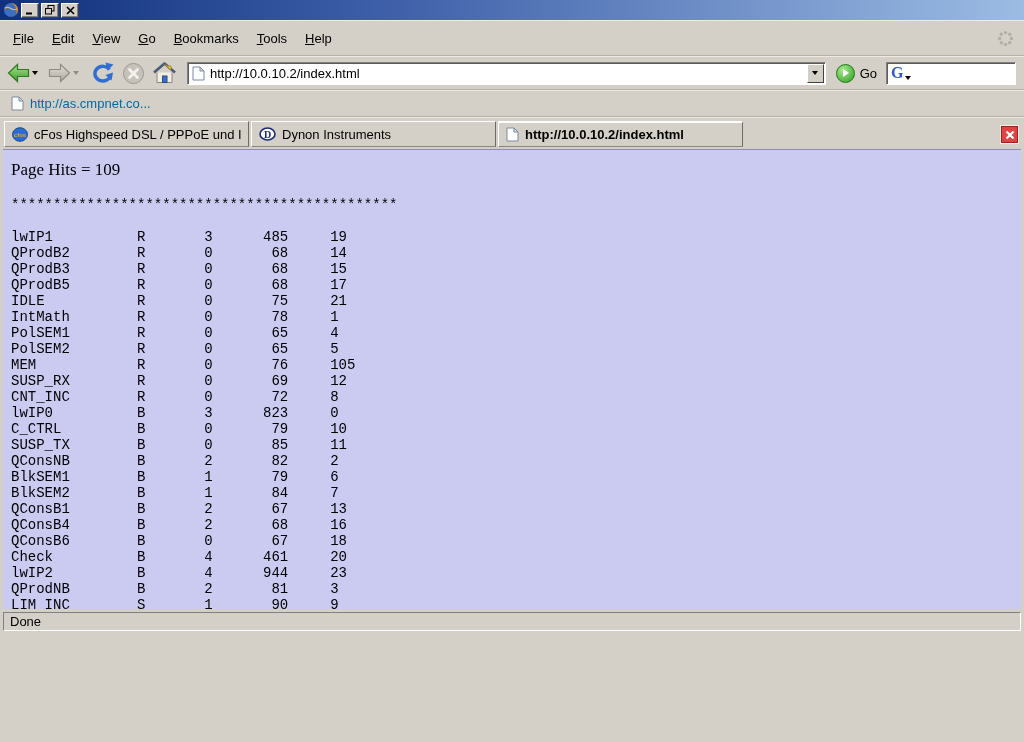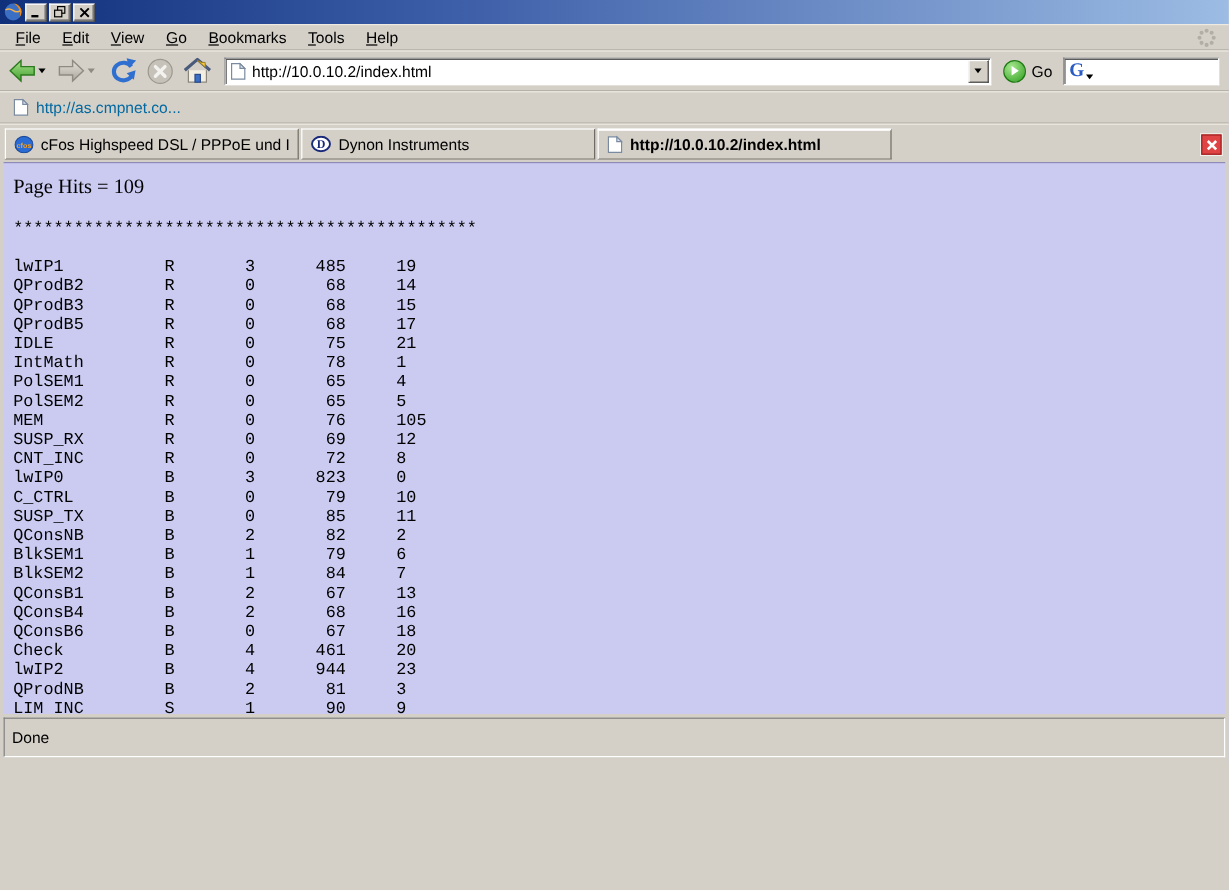--- a/index.html
+++ b/index.html
@@ -11,21 +11,21 @@
               display:flex; align-items:center; padding:0 3px; }
   .app-icon { width:16px; height:16px; display:flex; align-items:center; }
   .win-title { color:#fff; font-weight:bold; font-size:13px; margin-left:4px; flex:1;
                text-shadow:1px 1px 0 rgba(0,0,0,.35); }
   .winbtn { width:18px; height:15px; background:#d4d0c8; border:1px solid;
             border-color:#fff #404040 #404040 #fff; box-shadow:inset -1px -1px 0 #808080;
             margin-left:2px; display:flex; align-items:center; justify-content:center; padding:0; }
 
   
   .bar { border-top:1px solid #eeeae2; border-bottom:1px solid #b5b1a9; display:flex; align-items:center; }
-  .menubar { height:22px; padding:0 4px; }
+  .menubar { height:36px; padding:0 4px; }
   .menu-item { font-size:13px; color:#000; padding:3px 9px; cursor:default; }
   .menu-item u { text-decoration:underline; }
   .throbber { margin-left:auto; margin-right:6px; display:flex; }
 
   .navbar { height:34px; padding:0 4px; gap:1px; }
   .navbtn { background:transparent; border:1px solid transparent; display:flex; align-items:center;
             padding:2px 2px; }
   .caret { width:0; height:0; border-left:3px solid transparent; border-right:3px solid transparent;
            border-top:4px solid #000; margin:0 3px 0 2px; }
   .caret.dis { border-top-color:#8f8b83; }
@@ -71,21 +71,21 @@
   .mono { font-family:"Liberation Mono","DejaVu Sans Mono",monospace; font-size:14px; line-height:16px; color:#000; }
   .preline { white-space:pre; }
   .blankline { height:16px; }
   .trow { display:flex; }
   .c { display:inline-block; white-space:pre; }
   .c-task { width:15ch; } .c-state { width:8ch; } .c-priority { width:7ch; }
   .c-stack { width:3ch; text-align:right; } .c-gap { width:5ch; } .c-num { }
 
   
   .statusbar { height:25px; padding:3px 3px 3px 3px; }
-  .status-panel { height:33px; border:1px solid; border-color:#808080 #fff #fff #808080;
+  .status-panel { height:19px; border:1px solid; border-color:#808080 #fff #fff #808080;
                   display:flex; align-items:center; padding-left:6px; font-size:13px; color:#000; }
 </style>
 </head>
 <body>
 
 <div>
 
   <div class="titlebar">
     <span class="app-icon">
       <svg width="16" height="16" viewBox="0 0 16 16">

